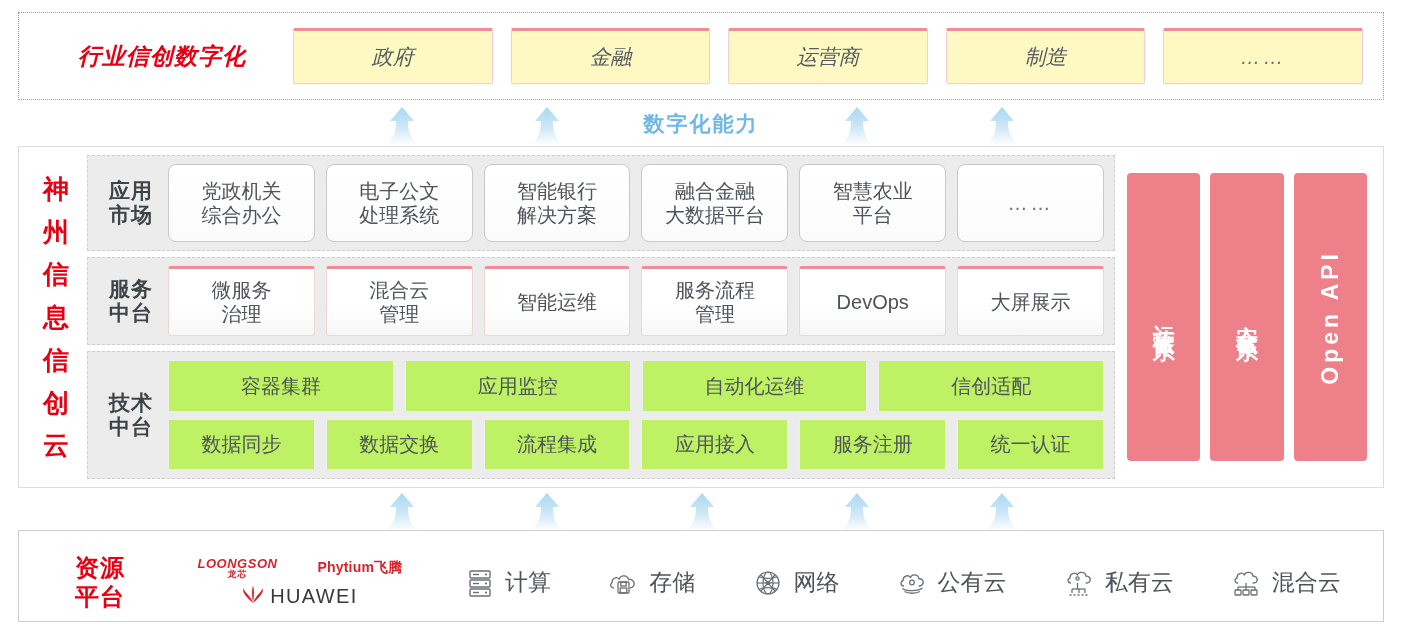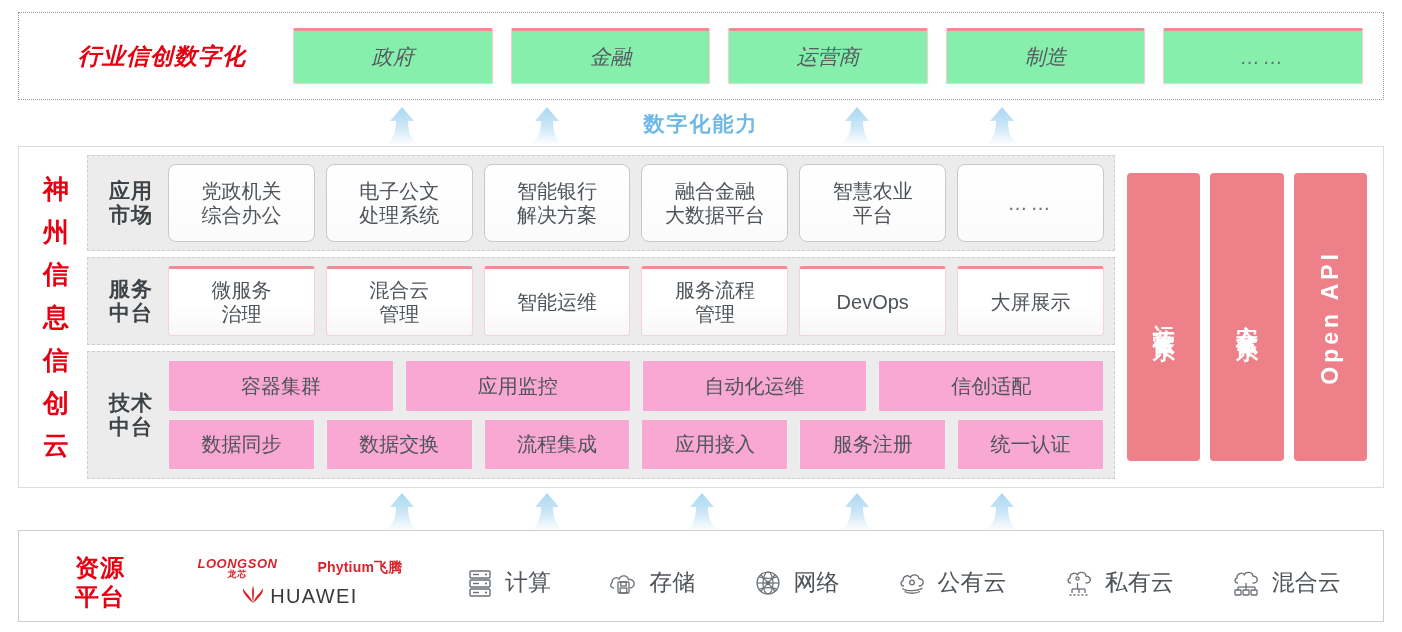--- a/index.html
+++ b/index.html
@@ -38,21 +38,21 @@
   }
   .industry-cards {
     flex: 1 1 auto;
     display: flex;
     gap: 18px;
     height: 56px;
     padding-right: 8px;
   }
   .industry-card {
     flex: 1 1 0;
-    background: #86efac;
+    background: #fef9c3;
     border: 1px solid #f3cfd3;
     border-top: 3px solid #ef8d96;
     border-radius: 2px;
     display: flex;
     align-items: center;
     justify-content: center;
     font-size: 21px;
     color: #555b60;
     box-shadow: 0 1px 2px rgba(0,0,0,0.05);
   }
@@ -202,21 +202,21 @@
   .card.svc {
     border: 1px solid #f0d4d7;
     border-top: 3px solid #ef8d96;
     border-radius: 3px;
     background: linear-gradient(#ffffff 55%, #f7f7f7);
   }
   
   .card.tech {
     border: 1px solid #efefef;
     border-radius: 1px;
-    background: #f9a8d4;
+    background: #bef264;
   }
 
   
   .resource-band {
     position: absolute;
     left: 18px; top: 530px;
     width: 1366px; height: 92px;
     border: 1px solid #cfcfcf;
     background: #ffffff;
     display: flex;

